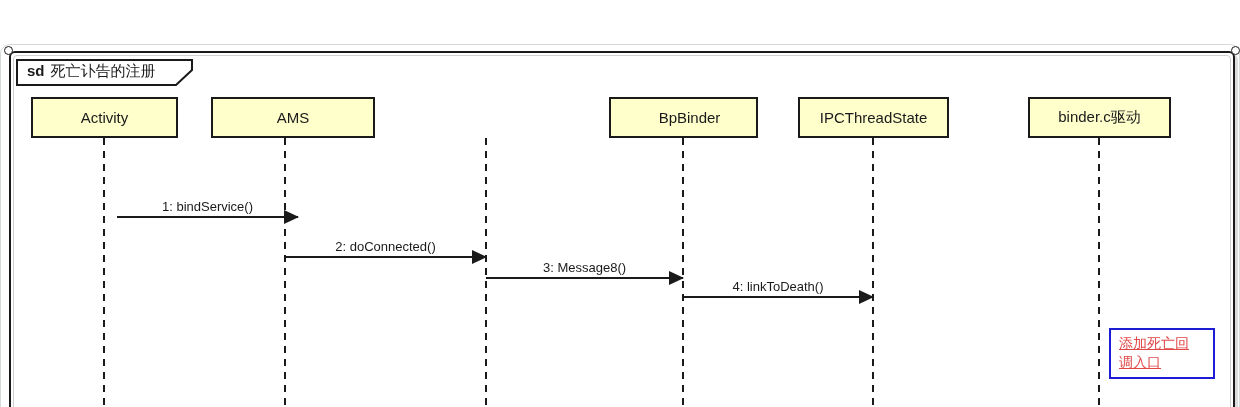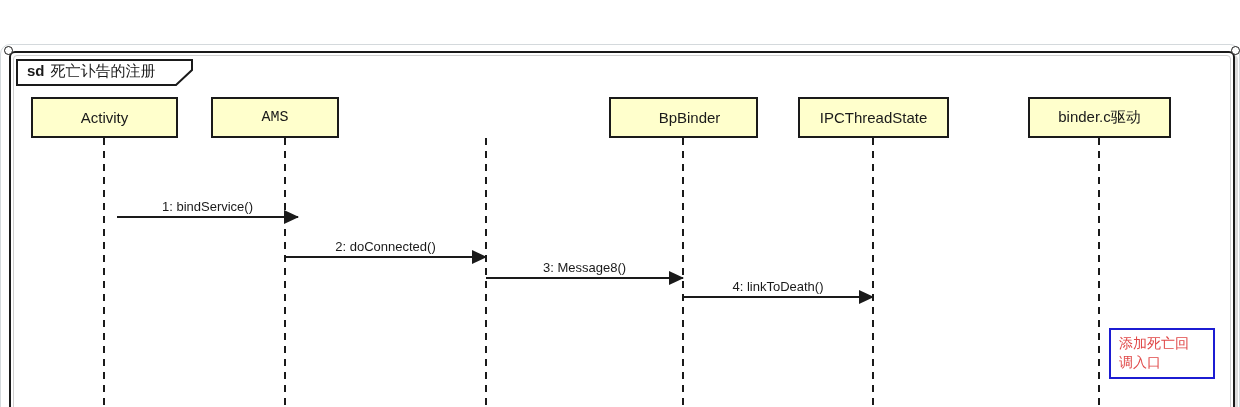--- a/index.html
+++ b/index.html
@@ -83,20 +83,21 @@
   
   .note {
     position: absolute; left: 1108px; top: 283px;
     width: 106px; min-height: 49px;
     background: #fff;
     border: 2.5px solid #1c1cd2;
     padding: 4px 20px 5px 8px;
     font-size: 14px; line-height: 19px;
     color: #e04848;
     z-index: 10;
+    text-decoration: underline;
   }
 </style>
 </head>
 <body>
 
 <div class="canvas">
 
   <div class="frame">
     <div class="frame-inner"></div>
   </div>
@@ -108,21 +109,21 @@
   <svg class="title-tab" width="178" height="28">
     <path d="M1,1 H176 V11 L160,26 H1 Z" fill="#ffffff" stroke="#1a1a1a" stroke-width="2"></path>
   </svg>
   <div class="title-text">
     <span class="kw">sd</span><span>死亡讣告的注册</span>
   </div>
 
   <div class="head" style="left:30px;  width:147px;">
       <span>Activity</span>
     </div>
-  <div class="head" style="left:210px; width:128px;font-family:Liberation Mono, monospace;">
+  <div class="head" style="left:210px; width:164px;">
       <span>AMS</span>
     </div>
   <div class="head" style="left:608px; width:149px;padding-left:12px;">
       <span>BpBinder</span>
     </div>
   <div class="head" style="left:1027px;width:143px;">
       <span>binder.c驱动</span>
     </div>
   <div class="head" style="left:797px; width:151px;">
       <span>IPCThreadState</span>

